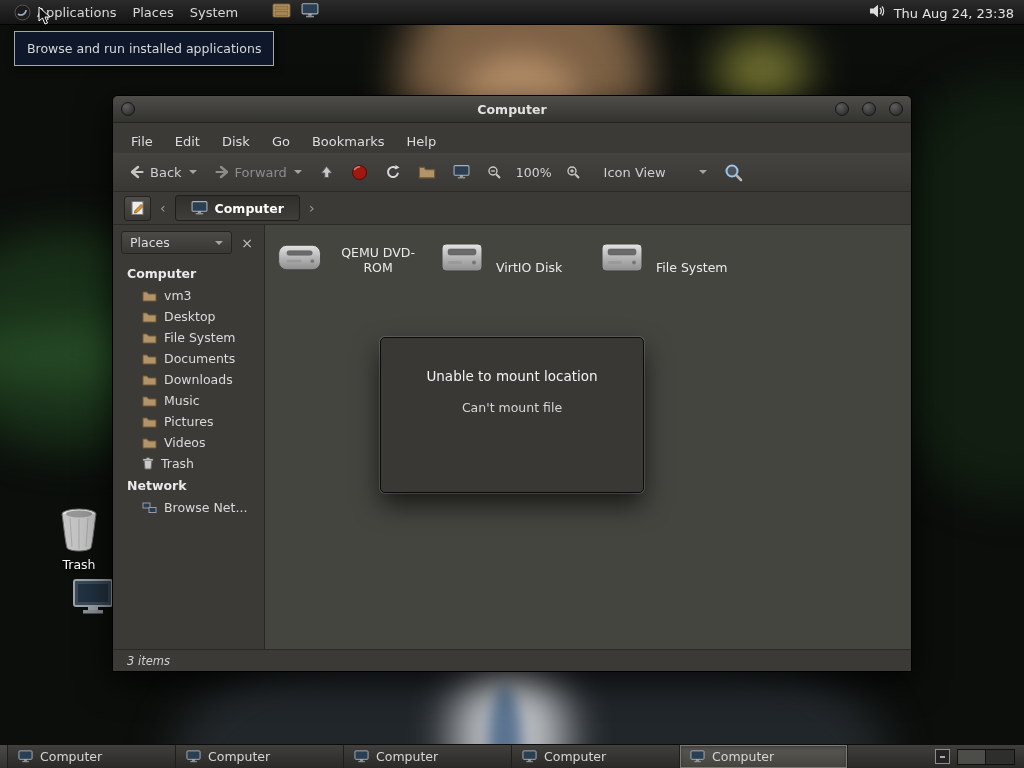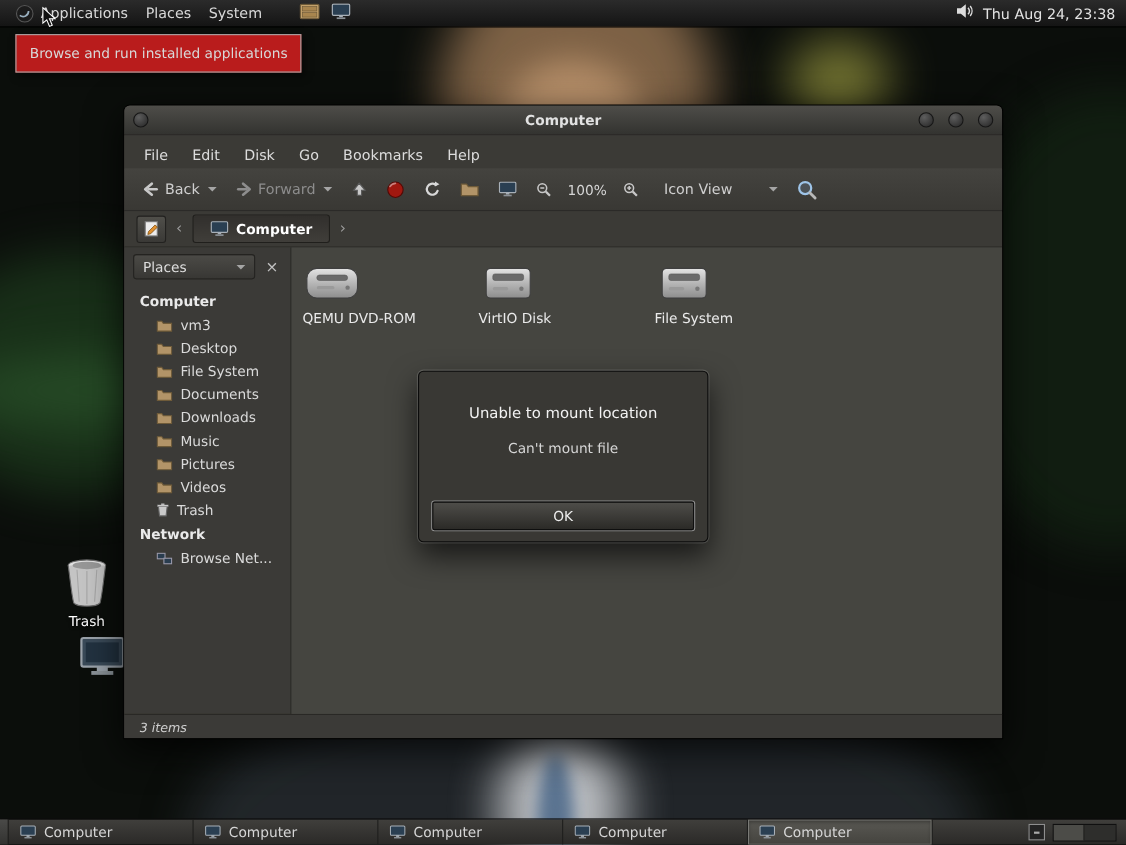--- a/index.html
+++ b/index.html
@@ -17,21 +17,21 @@
   .b-shirt{left:452px;top:660px;width:115px;height:150px;background:#cfd2d6;opacity:.9}
   .b-tie{left:488px;top:685px;width:34px;height:130px;background:#5a7390;filter:blur(7px)}
 
   
   .panel{position:absolute;left:0;top:0;right:0;height:25px;background:linear-gradient(#2b2b2b,#141414);border-bottom:1px solid #000;display:flex;align-items:center;padding:0 6px;z-index:50}
   .pm{display:flex;align-items:center;gap:6px;padding:3px 8px;color:#d8d8d8;font-size:13px;cursor:default}
   .launchers{display:flex;gap:10px;margin-left:26px;align-items:center}
   .panel-right{margin-left:auto;display:flex;align-items:flex-end;gap:8px}
   .clock{font-size:13px;color:#e3e3e3;padding-right:4px}
 
-  .tooltip{position:absolute;left:14px;top:31px;background:#b91c1c;border:1px solid #a8a8a8;color:#d8d8d8;font-size:12.5px;padding:9px 12px;z-index:60;box-shadow:2px 3px 7px rgba(0,0,0,.55)}
+  .tooltip{position:absolute;left:14px;top:31px;background:#0f172a;border:1px solid #a8a8a8;color:#d8d8d8;font-size:12.5px;padding:9px 12px;z-index:60;box-shadow:2px 3px 7px rgba(0,0,0,.55)}
 
   
   .window{position:absolute;left:112px;top:95px;width:800px;height:577px;background:#3b3a36;border:1px solid #000;border-radius:6px 6px 0 0;box-shadow:0 10px 34px rgba(0,0,0,.75);z-index:20;display:flex;flex-direction:column}
   .titlebar{height:27px;background:linear-gradient(#4e4d49,#333330);border-radius:5px 5px 0 0;border-bottom:1px solid #232220;display:flex;align-items:center;padding:0 8px;position:relative}
   .title{position:absolute;left:0;right:0;text-align:center;font-weight:bold;font-size:12.5px;color:#e2e2e2}
   .circ{width:14px;height:14px;border-radius:50%;background:radial-gradient(circle at 35% 30%,#5e5e5e,#242424);border:1px solid #161616}
   .tb-right{margin-left:auto;display:flex;gap:13px}
 
   .menubar{height:30px;display:flex;align-items:flex-end;padding:0 8px;gap:2px;background:#3b3a36}
   .mb{padding:4px 10px;font-size:13px;color:#dcdcdc}
@@ -52,21 +52,21 @@
   .sidebar{width:152px;background:#3b3a37;border-right:1px solid #292825;display:flex;flex-direction:column}
   .places-row{display:flex;align-items:center;padding:6px 5px 5px 8px;gap:3px}
   .places-combo{flex:1;display:flex;align-items:center;justify-content:space-between;background:linear-gradient(#4b4a46,#383734);border:1px solid #242320;border-radius:3px;padding:3px 8px;font-size:12.5px;color:#dedede}
   .places-close{color:#c2c2c2;font-size:14px;padding:1px 6px}
   .side-list{flex:1;overflow:hidden;padding-top:3px}
   .shead{font-weight:bold;color:#eaeaea;font-size:12.5px;padding:4px 8px 4px 14px}
   .sitem{display:flex;align-items:center;gap:7px;padding:3px 6px 3px 29px;font-size:12.5px;color:#dadada;white-space:nowrap}
 
   .main{flex:1;background:#454540;position:relative}
   .files{display:flex;padding:16px 0 0 10px}
-  .file{width:150px;margin-right:10px;display:flex;flex-direction:column;align-items:flex-start;gap:7px}
+  .file{width:150px;margin-right:10px;display:flex;flex-direction:row;align-items:flex-end;gap:7px}
   .fname{font-size:12.5px;color:#eaeaea;text-align:center}
 
   .dialog{position:absolute;left:115px;top:112px;width:264px;height:156px;background:#393834;border:1px solid #0b0b0b;border-radius:5px;box-shadow:0 0 0 1px rgba(255,255,255,.14),0 12px 26px rgba(0,0,0,.65);display:flex;flex-direction:column;align-items:center;padding:30px 12px 10px;z-index:5}
   .dlg-title{font-weight:normal;font-size:13.5px;color:#f2f2f2;margin-bottom:16px}
   .dlg-msg{font-size:12.5px;color:#d6d6d6}
   .dlg-ok{margin-top:auto;width:100%;height:26px;background:linear-gradient(#4e4d49,#2b2a27);border:1px solid #0f0f0f;box-shadow:0 0 0 1px #909090;border-radius:2px;color:#ececec;font-size:12.5px;display:flex;align-items:center;justify-content:center}
 
   .statusbar{height:22px;background:#3b3a37;border-top:1px solid #292825;display:flex;align-items:center;padding:0 14px;font-size:11.5px;color:#cfcfcf;font-style:italic}
 
   .dicon{position:absolute;display:flex;flex-direction:column;align-items:center;gap:3px;z-index:5;width:70px}
@@ -393,21 +393,20 @@
               <rect x="13" y="20" width="14" height="3" rx="1.5" fill="#9a9a9a"></rect>
               <circle cx="39" cy="21.5" r="2" fill="#777"></circle>
             </svg>
             <div class="fname">File System</div>
           </div>
         </div>
 
         <div class="dialog">
           <div class="dlg-title">Unable to mount location</div>
           <div class="dlg-msg">Can't mount file</div>
-          <div class="dlg-ok">OK</div>
         </div>
       </div>
     </div>
 
     <div class="statusbar">
       <span>3 items</span>
     </div>
   </div>
 
   <div class="taskbar">

